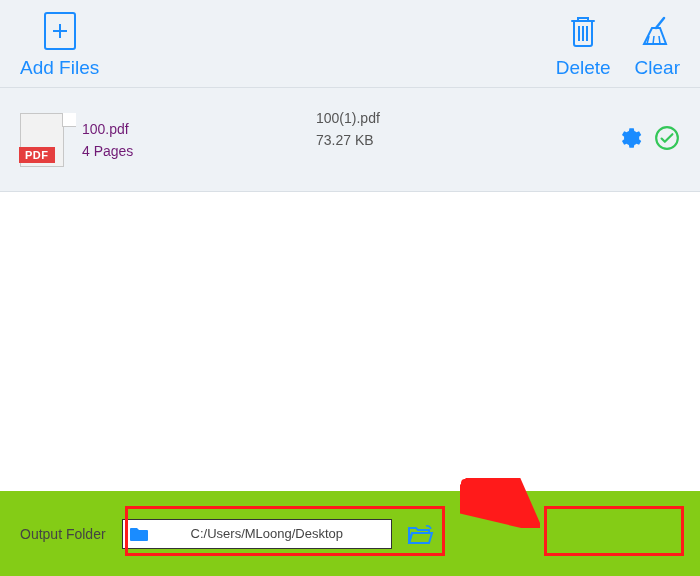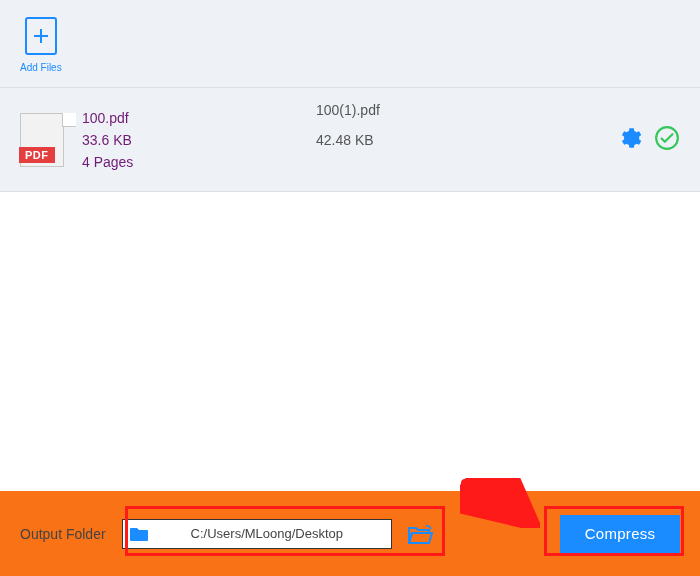--- a/index.html
+++ b/index.html
@@ -15,21 +15,21 @@
       height: 88px;
     }
     .toolbar-left, .toolbar-right { display: flex; gap: 24px; align-items: flex-end; }
     .toolbar-btn {
       display: flex;
       flex-direction: column;
       align-items: center;
       gap: 6px;
       cursor: pointer;
       color: #1a8cff;
-      font-size: 10px;
+      font-size: 19px;
       text-align: right;
     }
     .toolbar-btn .icon-wrap {
       display: flex;
       align-items: center;
       justify-content: center;
       width: 40px;
       height: 40px;
     }
 
@@ -40,21 +40,21 @@
     .file-row {
       display: flex;
       align-items: center;
       padding: 16px 20px;
       border-bottom: 1px solid #d9dfe5;
       background: #eef2f6;
       height: 104px;
     }
     .file-icon-col { width: 56px; display: flex; align-items: center; justify-content: center; }
     .file-info-col { flex: 0 0 230px; display: flex; flex-direction: column; gap: 6px; font-size: 14px; color: #701a75; padding-left: 6px;}
-    .file-output-col { flex: 1; display: flex; flex-direction: column; gap: 14px; font-size: 14px; color: #555; padding-left: 10px;}
+    .file-output-col { flex: 1; display: flex; flex-direction: column; gap: 6px; font-size: 14px; color: #555; padding-left: 10px;}
     .file-actions-col { display: flex; gap: 12px; align-items: center; }
 
     .pdf-icon {
       width: 64px; height: 54px;
       position: relative;
     }
     .pdf-icon .sheet {
       width: 44px; height: 54px;
       background: #f2f2f2;
       border: 1px solid #c7c7c7;
@@ -87,21 +87,21 @@
     .footer {
       position: absolute;
       bottom: 0;
       left: 0;
       right: 0;
       height: 85px;
       display: flex;
       align-items: center;
       padding: 0 20px;
       gap: 10px;
-      background: #f97316;
+      background: #84cc16;
     }
     .footer-label {
       font-size: 14px;
       color: #444;
       white-space: nowrap;
       margin-right: 6px;
     }
     .path-box {
       display: flex;
       align-items: center;
@@ -171,39 +171,63 @@
       <div class="icon-wrap">
         <svg width="32" height="38" viewBox="0 0 32 38">
           <rect x="1" y="1" width="30" height="36" rx="2" fill="none" stroke="#1a8cff" stroke-width="2"></rect>
           <line x1="16" y1="12" x2="16" y2="26" stroke="#1a8cff" stroke-width="2"></line>
           <line x1="9" y1="19" x2="23" y2="19" stroke="#1a8cff" stroke-width="2"></line>
         </svg>
       </div>
       <span>Add Files</span>
     </div>
   </div>
+  <div class="toolbar-right">
+    <div class="toolbar-btn">
+      <div class="icon-wrap">
+        <svg width="30" height="34" viewBox="0 0 30 34">
+          <path d="M4 7 h22 M10 7 V4 h10 v3 M6 7 v23 a2 2 0 0 0 2 2 h14 a2 2 0 0 0 2 -2 V7" fill="none" stroke="#1a8cff" stroke-width="2" stroke-linecap="round"></path>
+          <line x1="11" y1="12" x2="11" y2="27" stroke="#1a8cff" stroke-width="2"></line>
+          <line x1="15" y1="12" x2="15" y2="27" stroke="#1a8cff" stroke-width="2"></line>
+          <line x1="19" y1="12" x2="19" y2="27" stroke="#1a8cff" stroke-width="2"></line>
+        </svg>
+      </div>
+      <span>Delete</span>
+    </div>
+    <div class="toolbar-btn">
+      <div class="icon-wrap">
+        <svg width="34" height="34" viewBox="0 0 34 34">
+          <path d="M24 4 L16 14" stroke="#1a8cff" stroke-width="2.5" stroke-linecap="round"></path>
+          <path d="M12 14 L20 14 L26 30 L4 30 Z" fill="none" stroke="#1a8cff" stroke-width="2"></path>
+          <line x1="9" y1="22" x2="7" y2="30" stroke="#1a8cff" stroke-width="1.5"></line>
+          <line x1="14" y1="22" x2="13" y2="30" stroke="#1a8cff" stroke-width="1.5"></line>
+          <line x1="19" y1="22" x2="20" y2="30" stroke="#1a8cff" stroke-width="1.5"></line>
+        </svg>
+      </div>
+      <span>Clear</span>
+    </div>
+  </div>
 </div>
 
 <div class="file-list">
   <div class="file-row">
     <div class="file-icon-col">
       <div class="pdf-icon">
         <div class="sheet"></div>
         <div class="fold"></div>
         <div class="badge">PDF</div>
       </div>
     </div>
     <div class="file-info-col">
       <div>100.pdf</div>
-      <div>33.6 KB</div>
       <div>4 Pages</div>
     </div>
     <div class="file-output-col">
       <div>100(1).pdf</div>
-      <div>42.48 KB</div>
+      <div>73.27 KB</div>
       <div>&nbsp;</div>
     </div>
     <div class="file-actions-col">
       <div class="gear-action">
         <svg width="26" height="26" viewBox="0 0 24 24">
           <path fill="#1a8cff" d="M12 8a4 4 0 1 0 0 8 4 4 0 0 0 0-8zm9.4 4a7.5 7.5 0 0 0-.1-1.2l2-1.6-2-3.4-2.4 1a7.7 7.7 0 0 0-2-1.2L16.4 3h-4l-.5 2.6a7.7 7.7 0 0 0-2 1.2l-2.4-1-2 3.4 2 1.6a7.5 7.5 0 0 0 0 2.4l-2 1.6 2 3.4 2.4-1a7.7 7.7 0 0 0 2 1.2l.5 2.6h4l.5-2.6a7.7 7.7 0 0 0 2-1.2l2.4 1 2-3.4-2-1.6c.07-.4.1-.8.1-1.2z"></path>
         </svg>
       </div>
       <div class="check-action">
         <svg width="26" height="26" viewBox="0 0 24 24">
@@ -228,23 +252,20 @@
     <span class="path-text">C:/Users/MLoong/Desktop</span>
   </div>
   <div class="browse-btn">
     <svg width="28" height="22" viewBox="0 0 28 22">
       <path fill="none" stroke="#1a8cff" stroke-width="2" d="M3 5 h7 l2 2 h11 v3 H6 L3 20 V5 z"></path>
       <path fill="none" stroke="#1a8cff" stroke-width="2" d="M6 10 h20 l-3 10 H3 z"></path>
       <path d="M20 3 a4 4 0 0 1 5 3" fill="none" stroke="#1a8cff" stroke-width="1.5"></path>
     </svg>
   </div>
   <div style="flex:1"></div>
-  <button class="compress-btn">
-    <span>Compress</span>
-  </button>
 </div>
 
 <div class="annotation-box-1"></div>
 <div class="annotation-box-2"></div>
 <div class="annotation-arrow">
   <svg width="80" height="50" viewBox="0 0 80 50">
     <defs>
       <marker id="ah" markerWidth="12" markerHeight="12" refX="8" refY="6" orient="auto">
         <path d="M0 0 L12 6 L0 12 z" fill="#ff1a1a"></path>
       </marker>

